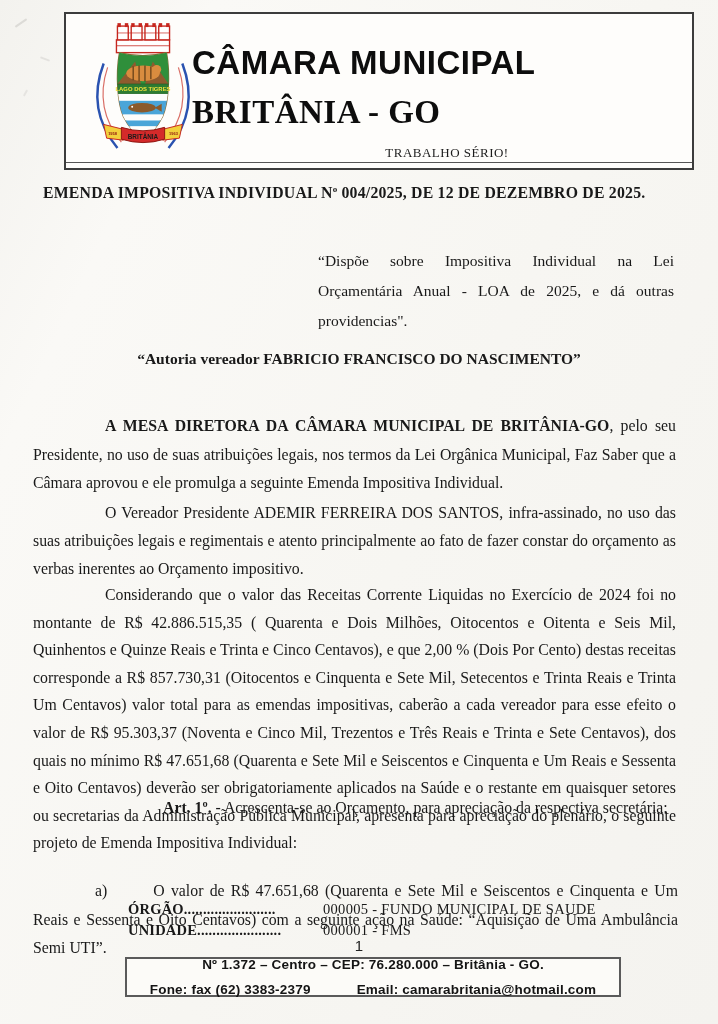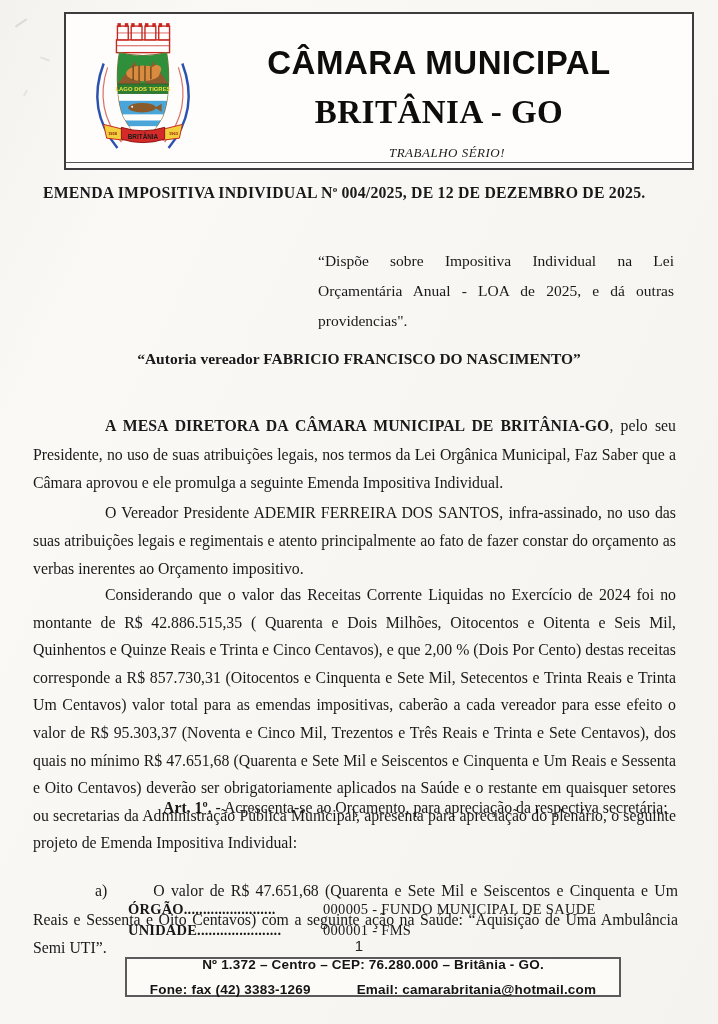--- a/index.html
+++ b/index.html
@@ -15,28 +15,28 @@
   .a3 { left:22px; top:92px; width:7px;  height:2px; transform:rotate(-60deg); opacity:.35; }
 
   
   .header-box {
     position:absolute; left:64px; top:12px; width:626px; height:154px;
     background:#fefdfb; border:2px solid #3c3c3c;
   }
   .header-inner-rule { position:absolute; left:0; right:0; bottom:5px; border-top:1.5px solid #555; }
   .logo { position:absolute; left:18px; top:2px; width:118px; height:148px; }
   .header-titles {
-    position:absolute; left:126px; right:6px; top:30px; text-align:center;
+    position:absolute; left:126px; right:6px; top:30px; text-align:left;
     font-family:"Liberation Sans", sans-serif; font-weight:900; color:#0d0d0d;
   }
   .org1 { font-size:33px; letter-spacing:.5px; white-space:nowrap; }
   .org2 { font-size:33px; letter-spacing:.5px; margin-top:12px; white-space:nowrap;font-family:Liberation Serif, serif; }
   .motto {
     position:absolute; left:142px; right:6px; bottom:7px; text-align:center;
-    font-family:"Liberation Serif", serif; font-style:italic; font-size:13px;
+    font-family:"Liberation Serif", serif; font-size:13px;
     letter-spacing:.5px; color:#1c1c1c;
   }
 
   
   .doc-title {
     position:absolute; left:43px; top:184px; width:632px;
     font-weight:bold; font-size:15.8px; letter-spacing:.2px; white-space:nowrap;
   }
   .doc-title sup { font-size:9px; }
   .epigraph {
@@ -182,18 +182,18 @@
       <span class="budget-label">UNIDADE......................</span>
       <span class="budget-value">000001 - FMS</span>
     </div>
   </div>
 
   <div class="page-num">1</div>
 
   <div class="footer-box">
     <div class="footer-line1">Nº 1.372 – Centro – CEP:  76.280.000 – Britânia - GO.</div>
     <div class="footer-line2">
-      <span>Fone: fax (42) 3383-1269</span>
+      <span>Fone: fax (62) 3383-2379</span>
       <span>Email: camarabritania@hotmail.com</span>
     </div>
   </div>
 
 </div>
 
 </body></html>

